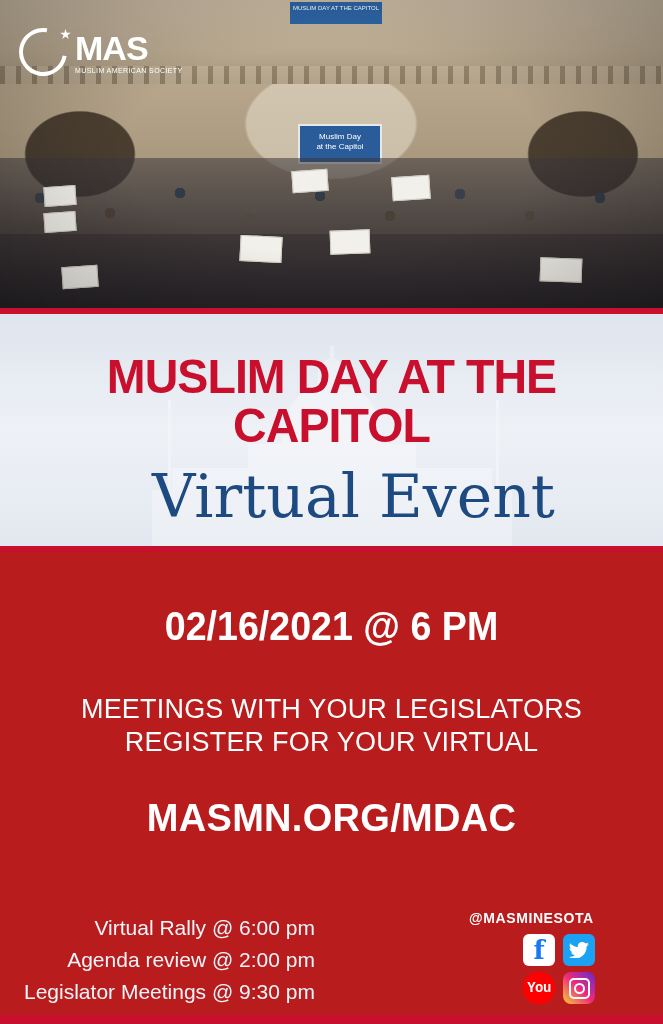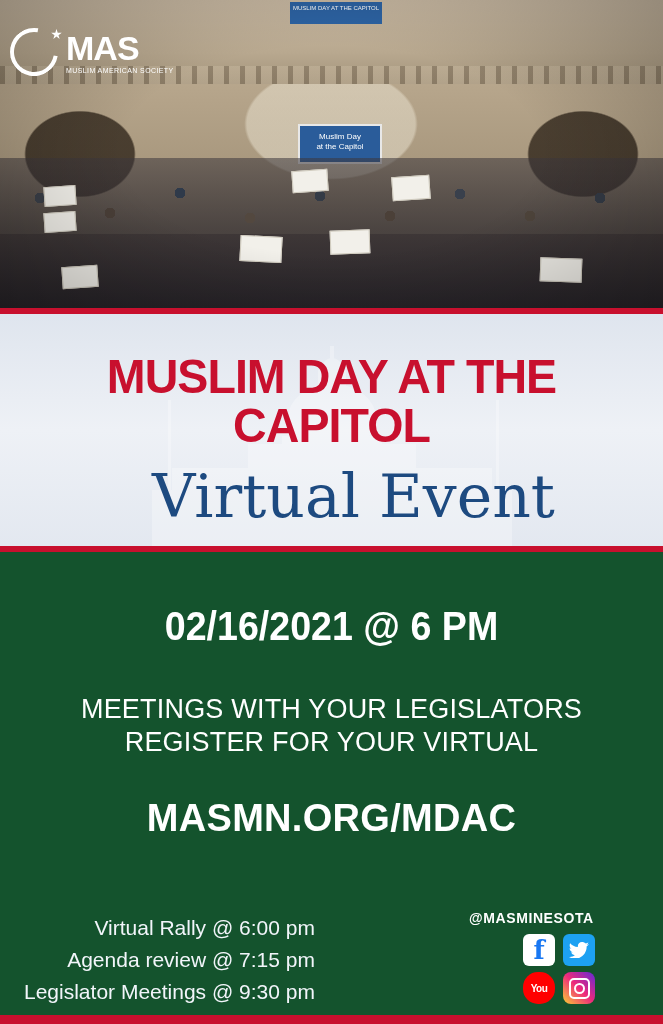--- a/index.html
+++ b/index.html
@@ -94,21 +94,21 @@
   }
   .photo .vign {
     position: absolute;
     inset: 0;
     background: radial-gradient(ellipse 520px 260px at 331px 150px, rgba(0,0,0,0) 40%, rgba(0,0,0,0.35) 100%);
   }
 
   
   .mas-logo {
     position: absolute;
-    left: 10px; top: 28px;
+    left: 19px; top: 28px;
     display: flex;
     align-items: center;
     gap: 8px;
     z-index: 5;
   }
   .mas-mark {
     width: 40px; height: 40px;
     border: 4px solid #fff;
     border-radius: 50%;
     border-right-color: transparent;
@@ -185,21 +185,21 @@
     font-family: "DejaVu Serif", serif;
     font-weight: normal;
     margin-left: 44px;
   }
 
   
   .blue {
     position: relative;
     width: 663px;
     height: 472px;
-    background: #14532d;
+    background: #b91c1c;
     color: #ffffff;
     text-align: center;
   }
   .date {
     font-size: 40px;
     font-weight: bold;
     letter-spacing: 0px;
     padding-top: 52px;
     transform: scaleX(0.94);
   }
@@ -252,21 +252,21 @@
     display: flex;
     align-items: center;
     justify-content: center;
     color: #fff;
     font-weight: bold;
     font-size: 19px;
     font-family: "DejaVu Serif", serif;
   }
   .fb { background: #ffffff; color: #1877f2; border-radius: 6px; font-size: 26px; line-height: 1; }
   .tw { background: #1da1f2; }
-  .yt { background: #ff0000; border-radius: 15px; font-size: 10px; font-family: Liberation Sans, sans-serif; letter-spacing: -0.5px;}
+  .yt { background: #ff0000; border-radius: 15px; font-size: 14px; font-family: Liberation Mono, monospace; letter-spacing: -0.5px;}
   .ig {
     background: linear-gradient(45deg, #f9ce34 0%, #ee2a7b 50%, #6228d7 100%);
     border-radius: 8px;
   }
   .ig-inner {
     width: 17px; height: 17px;
     border: 2px solid #fff;
     border-radius: 5px;
     position: relative;
   }
@@ -349,21 +349,21 @@
   <div class="blue">
     <div class="date">02/16/2021 @ 6 PM</div>
     <div class="register">
       <div>MEETINGS WITH YOUR LEGISLATORS</div>
       <div>REGISTER FOR YOUR VIRTUAL</div>
     </div>
     <div class="url">MASMN.ORG/MDAC</div>
 
     <div class="schedule">
       <div>Virtual Rally @ 6:00 pm</div>
-      <div>Agenda review @ 7:15 pm</div>
+      <div>Agenda review @ 2:00 pm</div>
       <div>Legislator Meetings @ 9:30 pm</div>
     </div>
 
     <div class="social">
       <div class="handle">@MASMINESOTA</div>
       <div class="icon-row">
         <div class="sicon fb">f</div>
         <div class="sicon tw">
           <svg width="20" height="16" viewBox="0 0 20 16">
             <path fill="#ffffff" d="M20 2.0c-0.74 0.33-1.53 0.55-2.36 0.65 0.85-0.51 1.5-1.31 1.8-2.27-0.79 0.47-1.67 0.81-2.6 1C15.1 0.6 14.05 0.1 12.88 0.1c-2.24 0-4.06 1.82-4.06 4.06 0 0.32 0.03 0.63 0.1 0.93C5.55 4.92 2.94 3.5 1.2 1.35 0.85 1.95 0.65 2.64 0.65 3.38c0 1.41 0.72 2.65 1.8 3.38-0.66-0.02-1.29-0.2-1.84-0.5v0.05c0 1.97 1.4 3.61 3.26 3.98-0.34 0.09-0.7 0.14-1.07 0.14-0.26 0-0.52-0.02-0.77-0.07 0.52 1.62 2.02 2.8 3.8 2.83-1.39 1.09-3.15 1.74-5.06 1.74-0.33 0-0.65-0.02-0.97-0.06 1.8 1.16 3.94 1.83 6.24 1.83 7.49 0 11.58-6.2 11.58-11.58 0-0.18 0-0.35-0.01-0.53C18.76 3.55 19.45 2.82 20 2.0z"></path>

